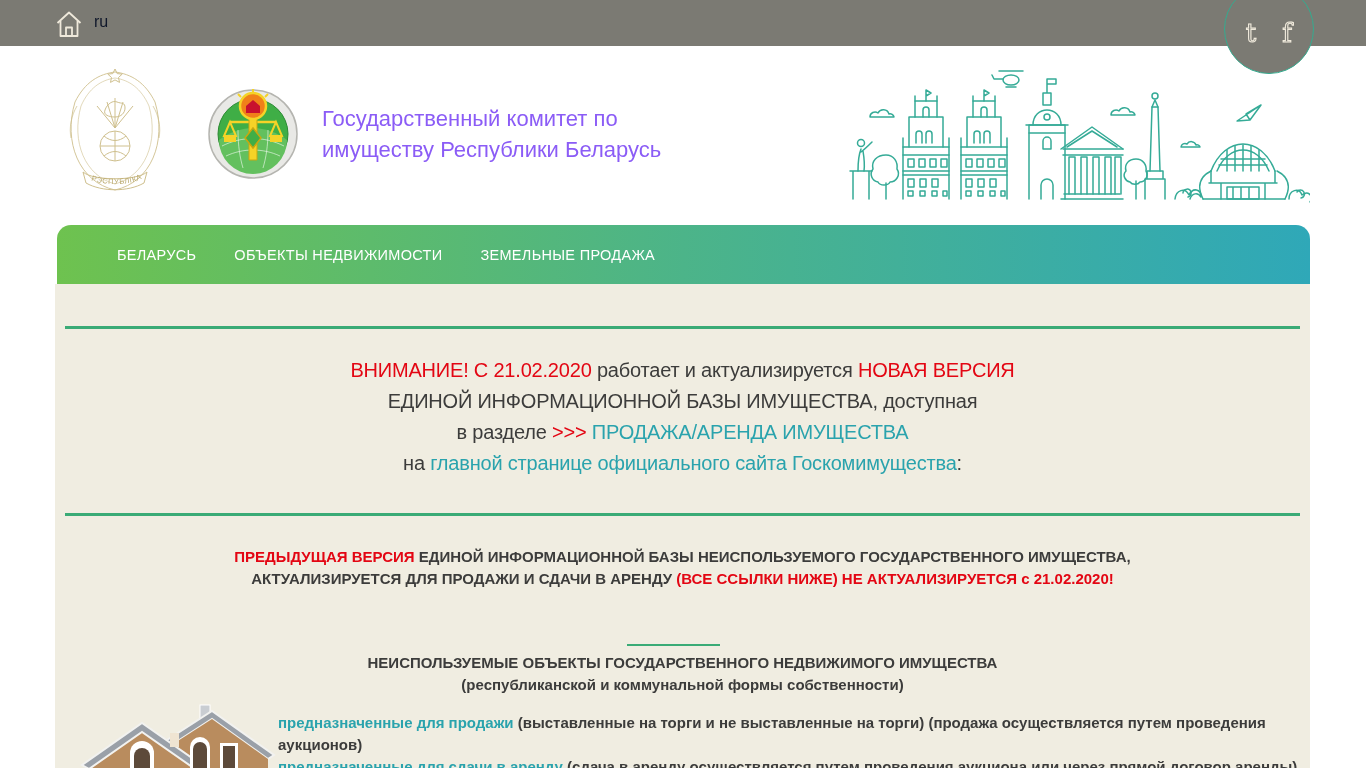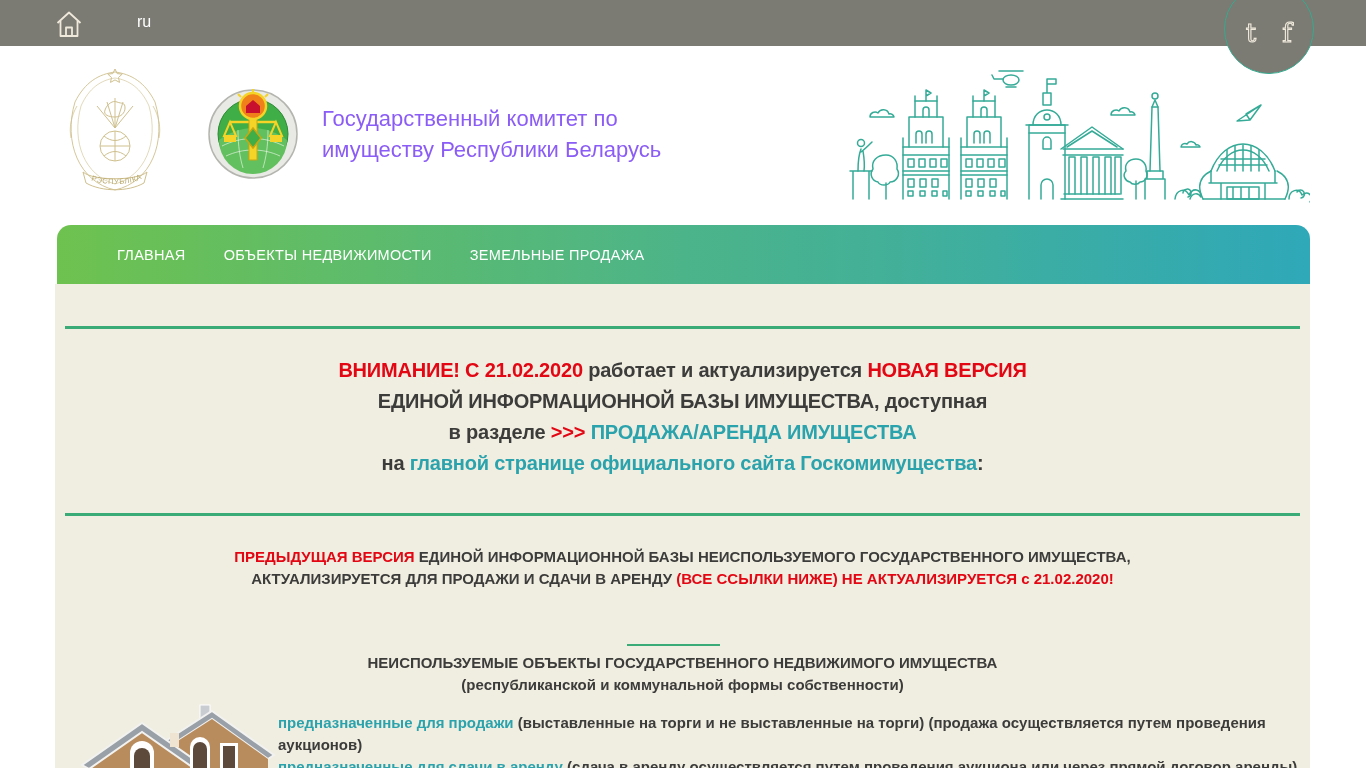--- a/index.html
+++ b/index.html
@@ -3,21 +3,21 @@
 <meta charset="utf-8">
 <style>
   * { margin:0; padding:0; box-sizing:border-box; }
   html,body { width:1366px; height:768px; overflow:hidden; background:#ffffff;
     font-family:"Liberation Sans", sans-serif; }
   .page { position:relative; width:1366px; height:768px; background:#ffffff; }
 
   
   .topbar { position:absolute; left:0; top:0; width:1366px; height:46px; background:#7b7a73; z-index:5; }
   .home-btn { position:absolute; left:55px; top:10px; width:28px; height:28px; display:block; cursor:pointer; }
-  .lang { position:absolute; left:94px; top:13px; font-size:16px; color:#ffffff; cursor:pointer;margin-left:43px; }
+  .lang { position:absolute; left:94px; top:13px; font-size:16px; color:#0f172a; cursor:pointer; }
   .social-circle { position:absolute; left:1224px; top:-16px; width:90px; height:90px;
     border-radius:50%; background:#7b7a73; border:1px solid #35ab8f;
     display:flex; align-items:center; justify-content:center; gap:12px; padding-top:10px; }
   .social-circle a { display:block; width:24px; height:28px; cursor:pointer; }
   .glyph-icon { font-family:"DejaVu Serif", serif; }
 
   
   .header { position:absolute; left:0; top:46px; width:1366px; height:179px; background:#ffffff; }
   .emblem1 { position:absolute; left:55px; top:20px; }
   .emblem2 { position:absolute; left:208px; top:38px; }
@@ -31,21 +31,21 @@
     display:flex; align-items:center; padding-left:60px; gap:38px; }
   .nav a { color:#ffffff; font-size:14.5px; letter-spacing:.3px; text-decoration:none; cursor:pointer; }
 
   
   .content { position:absolute; left:55px; top:284px; width:1255px; height:484px; background:#f0ede1; }
   .rule { position:absolute; left:10px; width:1235px; height:3px; background:#3aab76; }
   .rule1 { top:42px; } .rule2 { top:229px; }
   .mini-rule { position:absolute; left:572px; top:360px; width:93px; height:2px; background:#3aab76; }
 
   .notice { position:absolute; left:0; top:71px; width:100%; text-align:center;
-    font-size:20px; font-weight:bold; line-height:31px; color:#3c3c3b; letter-spacing:-.2px; }
+    font-size:20px; font-weight:normal; line-height:31px; color:#3c3c3b; letter-spacing:-.2px; }
   .prev-block { position:absolute; left:0; top:262px; width:100%; text-align:center;
     font-size:15px; font-weight:bold; line-height:22px; color:#3c3c3b; }
   .section-head { position:absolute; left:0; top:368px; width:100%; text-align:center;
     font-size:15px; font-weight:bold; line-height:22px; color:#3c3c3b; }
   .links-block { position:absolute; left:223px; top:428px; width:1030px;
     font-size:15px; font-weight:bold; line-height:22px; color:#3c3c3b; }
 
   .red { color:#e30613; }
   .teal-link { color:#2aa3ad; text-decoration:none; cursor:pointer; }
   .green-note { color:#2e8b2e; }
@@ -201,21 +201,21 @@
       <path d="M382,128 h32 v12 h-32 Z M388,128 v12 M396,128 v12 M404,128 v12"></path>
 
       <path d="M392,62 L416,46 L405,61 Z M405,61 L401,55 L416,46"></path>
 
       <path d="M444,140 c0,-9 10,-12 13,-4 c6,-5 12,1 8,7"></path>
       <path d="M452,133 a4,4 0 1 1 4,6"></path>
     </svg>
   </div>
 
   <nav class="nav">
-    <a>ГЛАВНАЯ</a>
+    <a>БЕЛАРУСЬ</a>
     <a>ОБЪЕКТЫ НЕДВИЖИМОСТИ</a>
     <a>ЗЕМЕЛЬНЫЕ ПРОДАЖА</a>
   </nav>
 
   <div class="content">
     <div class="rule rule1"></div>
 
     <div class="notice">
       <div>
         <span class="red">ВНИМАНИЕ! С 21.02.2020</span><span> работает и актуализируется </span><span class="red">НОВАЯ ВЕРСИЯ</span>

